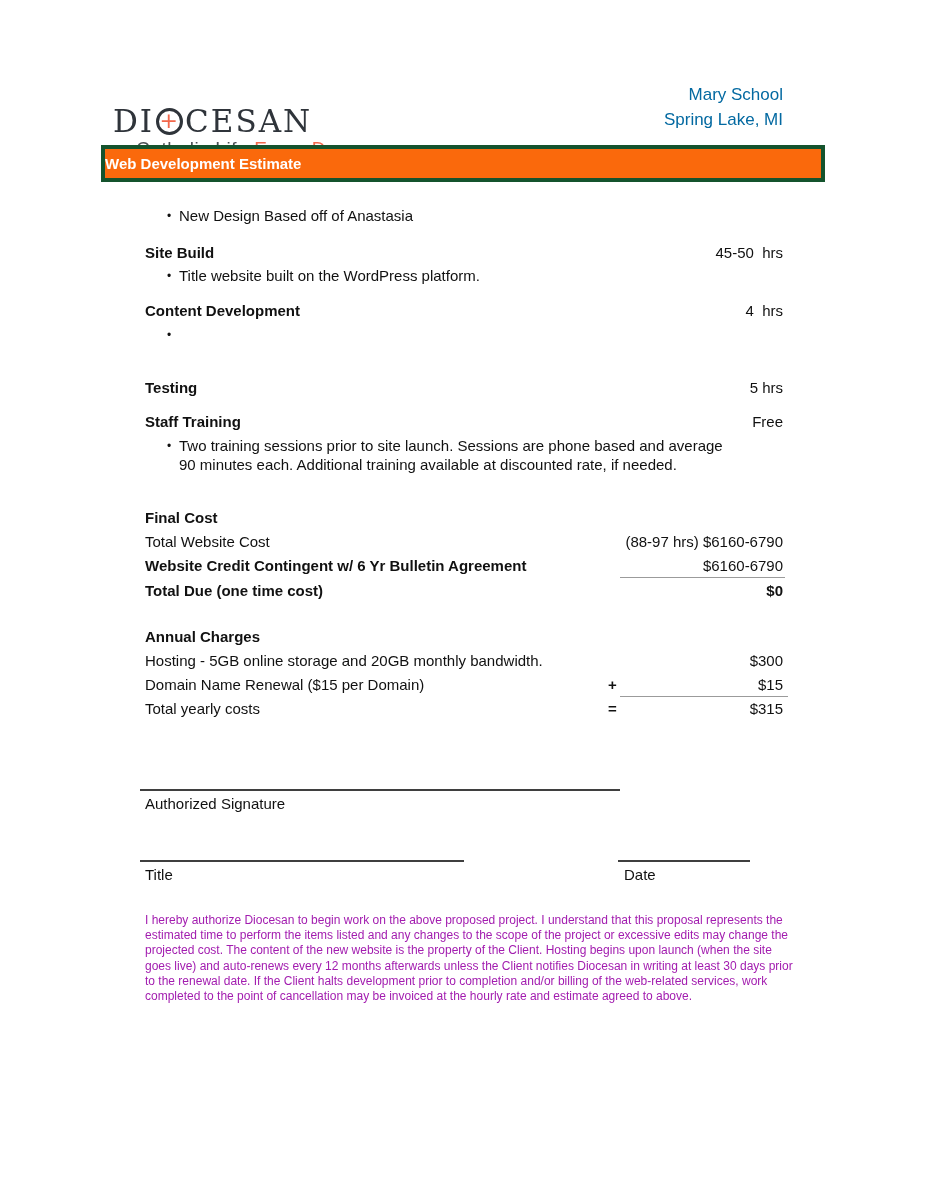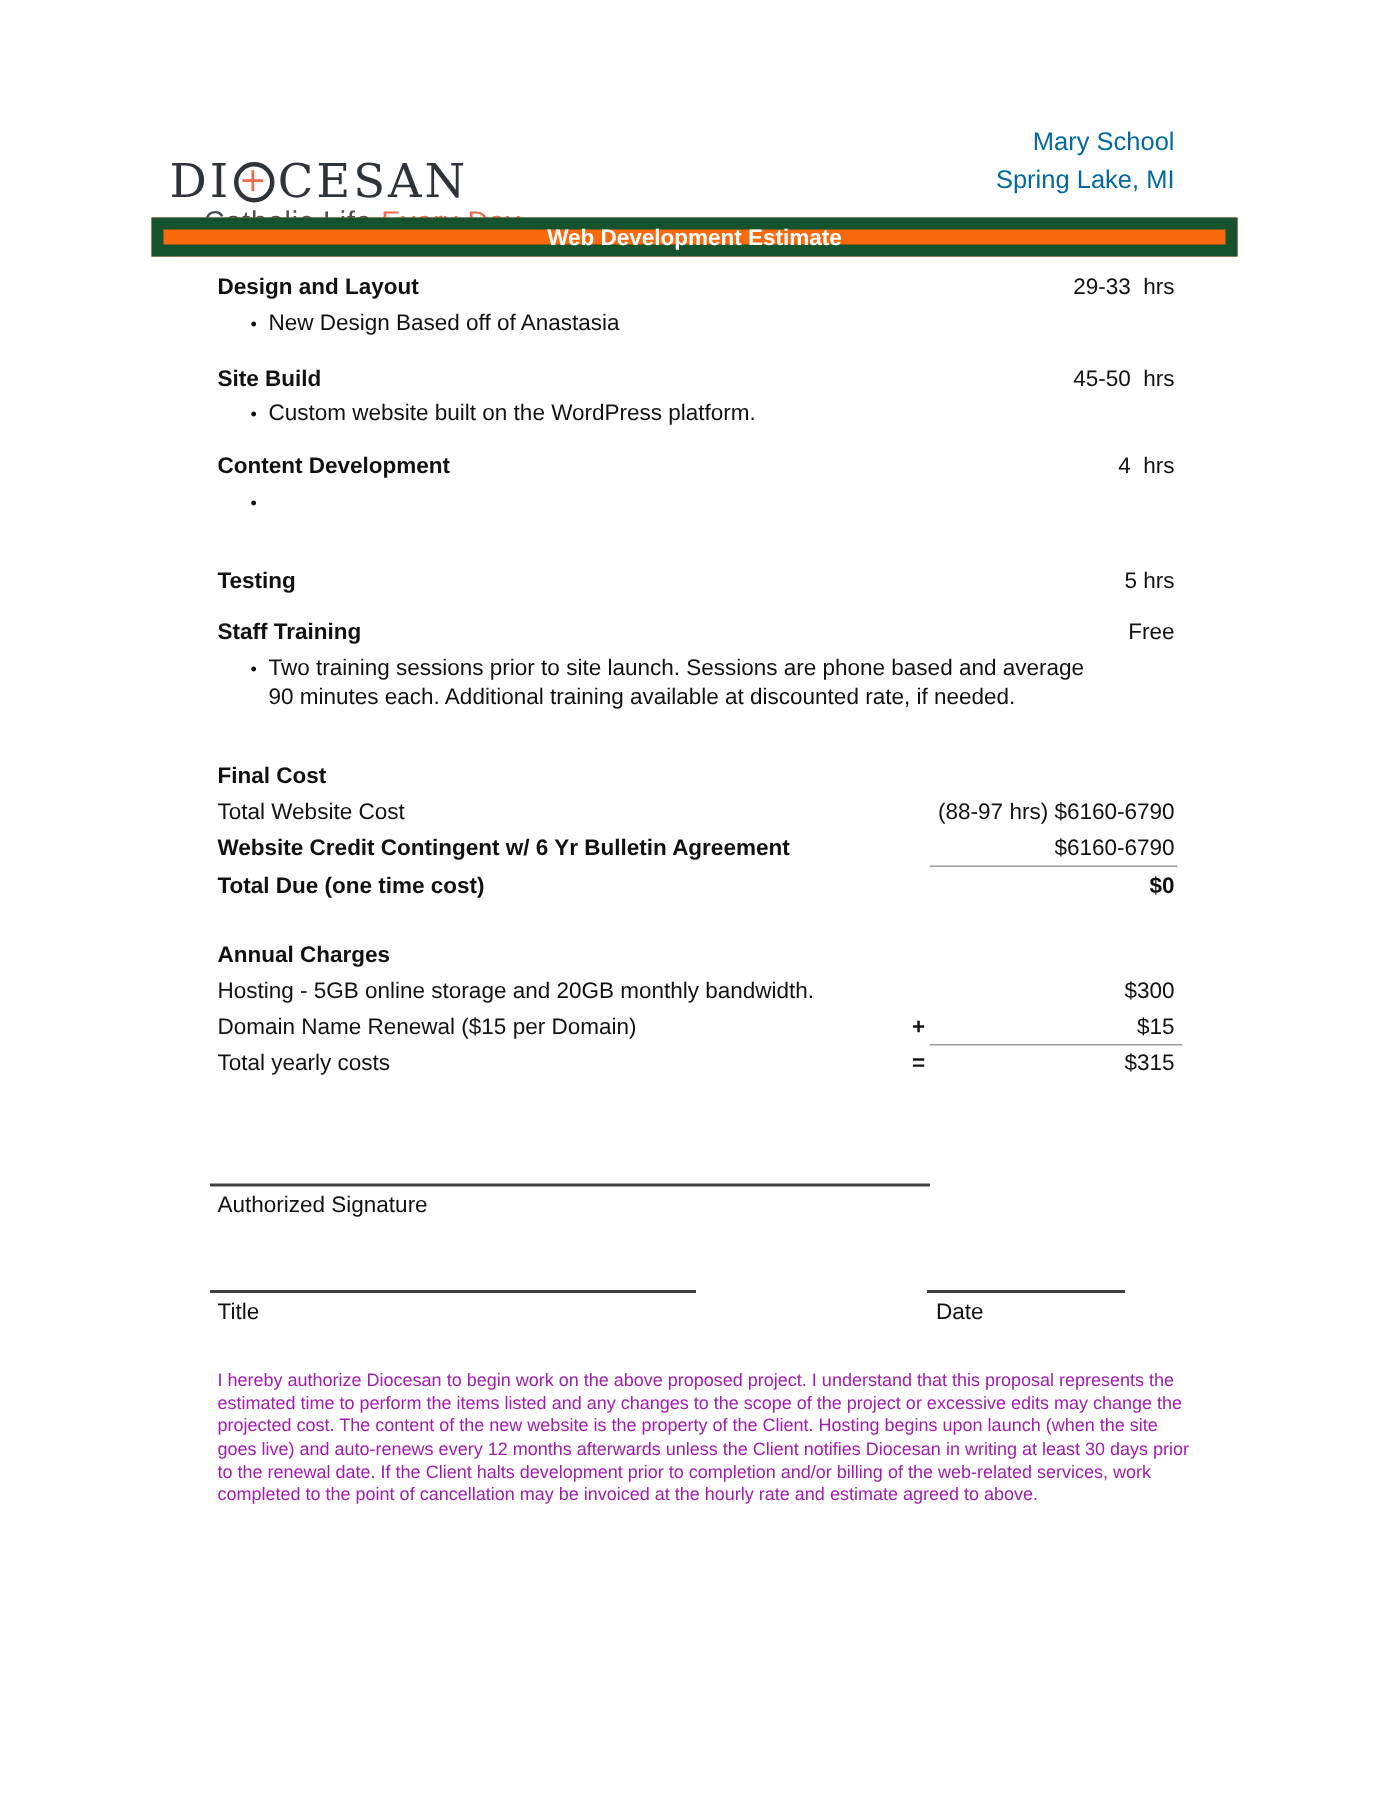--- a/index.html
+++ b/index.html
@@ -35,23 +35,23 @@
   }
   .logo-tagline .accent { color:#f2684c; }
 
   .client-block {
     position:absolute; right:144px; top:82px;
     text-align:right; font-size:17px; line-height:25px; color:#0369a1;
   }
 
   
   .banner {
-    position:absolute; left:101px; top:145px; width:724px; height:26px;
-    background:#fa690c; border:8px solid #14532d;
-    display:flex; align-items:center; justify-content:center;
+    position:absolute; left:101px; top:145px; width:724px; height:37px;
+    background:#fa690c; border:4px solid #14532d;
+    display:flex; align-items:center; 
   }
   .banner-title { color:#ffffff; font-weight:bold; font-size:15px; }
 
   
   .sec-row {
     position:absolute; left:145px; width:638px;
     display:flex; justify-content:space-between;
     font-size:15px; line-height:19px;
   }
   .sec-heading { font-weight:bold; }
@@ -113,36 +113,32 @@
 
   <div class="client-block">
     <div>Mary School</div>
     <div>Spring Lake, MI</div>
   </div>
 
   <div class="banner">
     <span class="banner-title">Web Development Estimate</span>
   </div>
 
-  <div class="sec-row" style="top:182px">
-    <span class="sec-heading">Design and Layout</span>
-    <span class="sec-value">29-33  hrs</span>
-  </div>
   <div class="bullet" style="top:207px">
     <span class="dot">•</span>
     <span class="btxt">New Design Based off of Anastasia</span>
   </div>
 
   <div class="sec-row" style="top:243px">
     <span class="sec-heading">Site Build</span>
     <span class="sec-value">45-50  hrs</span>
   </div>
   <div class="bullet" style="top:267px">
     <span class="dot">•</span>
-    <span class="btxt">Custom website built on the WordPress platform.</span>
+    <span class="btxt">Title website built on the WordPress platform.</span>
   </div>
 
   <div class="sec-row" style="top:301px">
     <span class="sec-heading">Content Development</span>
     <span class="sec-value">4  hrs</span>
   </div>
   <div class="bullet bw-450" style="top:326px">
     <span class="dot">•</span>
   </div>
 

